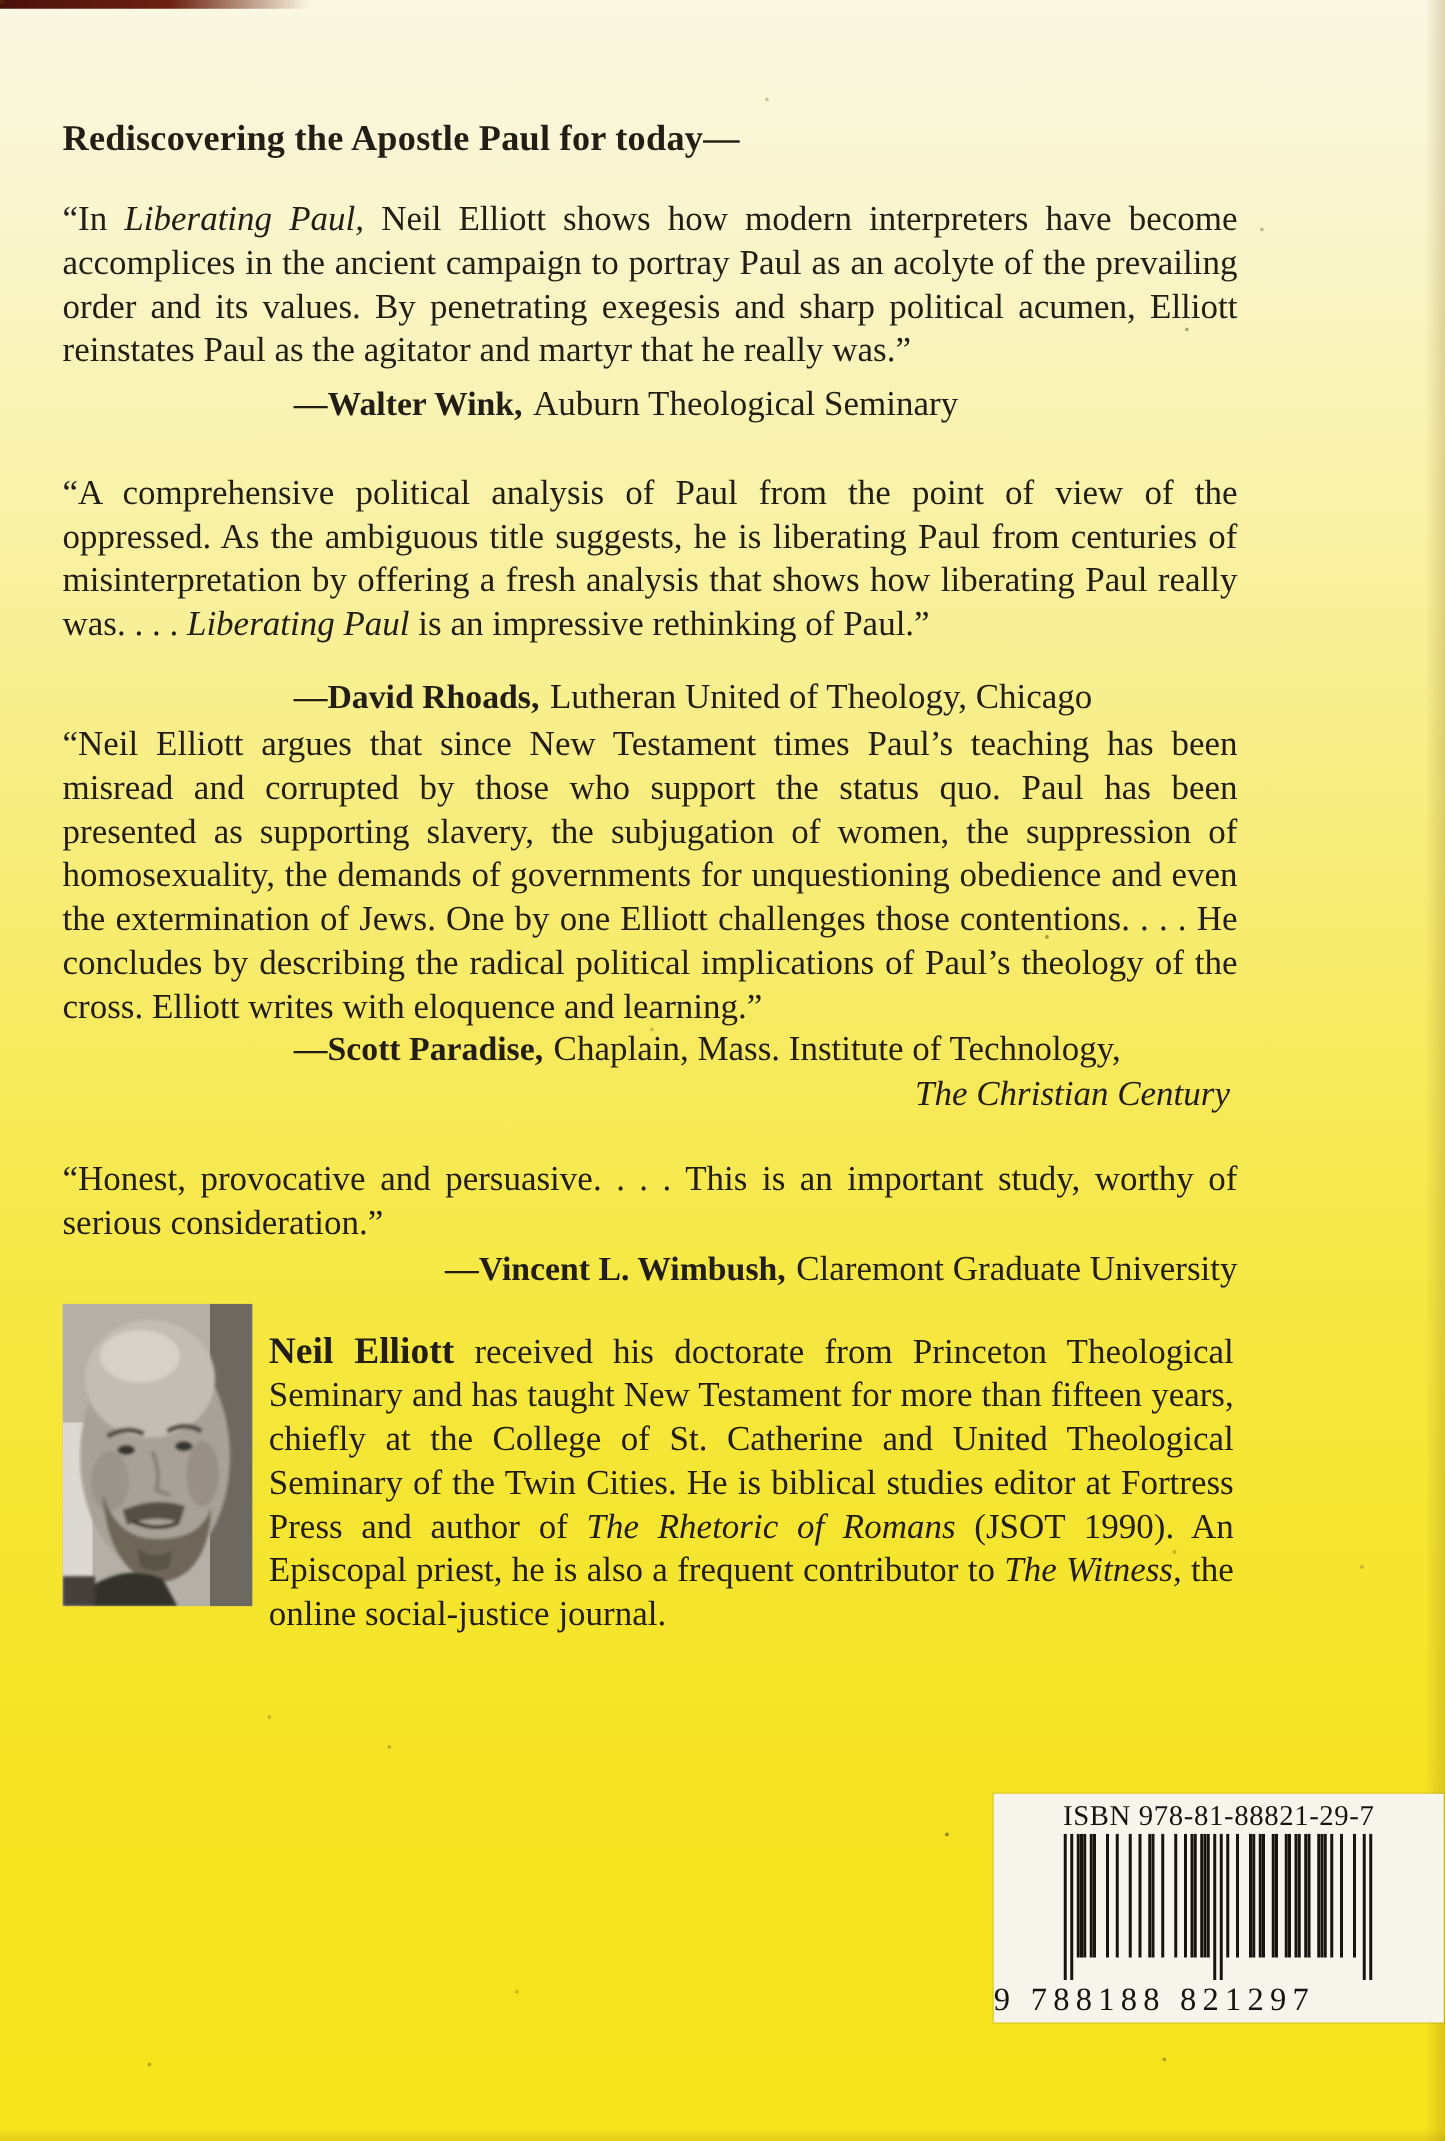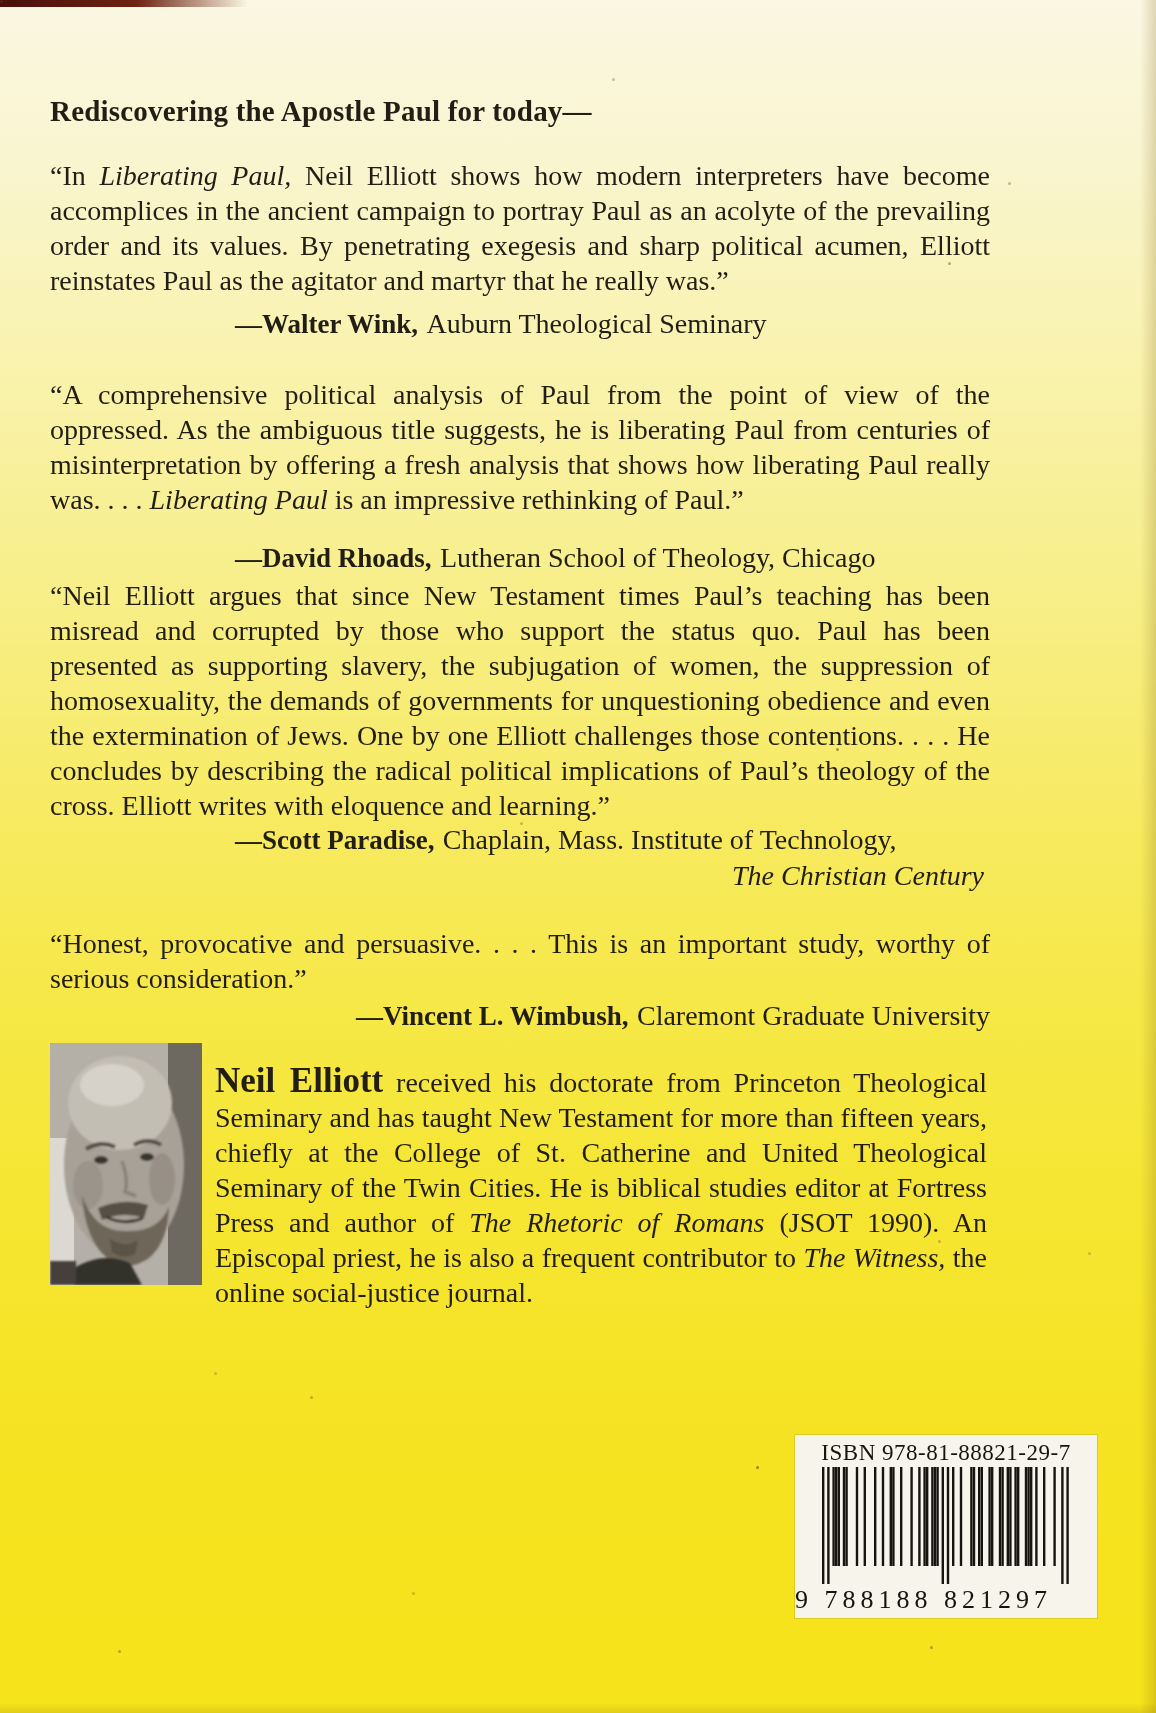--- a/index.html
+++ b/index.html
@@ -45,25 +45,25 @@
   .quote{font-size:28px;line-height:35px;text-align:justify;}
   .attr{font-size:28px;line-height:35px;padding-left:185px;box-sizing:border-box;}
   .attr b{font-size:27px;}
   .attr .affil{margin-left:.30em;}
   .attr-line2{font-size:28px;line-height:35px;text-align:right;font-style:italic;padding-right:6px;box-sizing:border-box;}
   .q1{top:158px;} .a1{top:306px;}
   .q2{top:377px;} .a2{top:540px;}
   .q3{top:578px;} .a3{top:822px;} .a3b{top:858px;}
   .q4{top:926px;} .a4{top:998px;text-align:right;}
   .bio{position:absolute;left:215px;top:1063px;width:772px;font-size:28px;line-height:35px;text-align:justify;}
-  .bio b{font-size:35px;}
+  .bio b{font-size:30px;}
   .photo{position:absolute;left:50px;top:1043px;width:152px;height:242px;}
   .photo svg{display:block;width:100%;height:100%;}
   .barcode-box{
-    position:absolute;left:795px;top:1435px;width:302px;height:183px;
+    position:absolute;left:795px;top:1435px;width:360px;height:183px;
     background:#f7f4ec;box-shadow:0 0 0 1px rgba(80,70,20,.15);
   }
   .isbn-label{font-size:23px;text-align:center;margin-top:5px;letter-spacing:.5px;color:#17130e;}
   .bars{display:block;margin:1px auto 0;}
   .bc-digits{
     position:absolute;bottom:3px;left:0;right:0;
     font-size:26px;letter-spacing:5px;color:#17130e;white-space:pre;
   }
   .publisher{position:absolute;left:50px;top:1541px;font-weight:bold;font-size:28px;line-height:39px;color:#1c1812;}
   i{}
@@ -76,21 +76,21 @@
 <div class="right-edge"></div>
 <div class="bottom-edge"></div>
 <div class="specks"></div>
 
 <div class="block heading">Rediscovering the Apostle Paul for today—</div>
 
 <div class="block quote q1"><span>“In </span><i>Liberating Paul,</i><span> Neil Elliott shows how modern interpreters have become accomplices in the ancient campaign to portray Paul as an acolyte of the prevailing order and its values. By penetrating exegesis and sharp political acumen, Elliott reinstates Paul as the agitator and martyr that he really was.”</span></div>
 <div class="block attr a1"><b>—Walter Wink,</b><span class="affil">Auburn Theological Seminary</span></div>
 
 <div class="block quote q2"><span>“A comprehensive political analysis of Paul from the point of view of the oppressed. As the ambiguous title suggests, he is liberating Paul from centuries of misinterpretation by offering a fresh analysis that shows how liberating Paul really was. . . . </span><i>Liberating Paul</i><span> is an impressive rethinking of Paul.”</span></div>
-<div class="block attr a2"><b>—David Rhoads,</b><span class="affil">Lutheran School of Theology, Chicago</span></div>
+<div class="block attr a2"><b>—David Rhoads,</b><span class="affil">Lutheran United of Theology, Chicago</span></div>
 
 <div class="block quote q3"><span>“Neil Elliott argues that since New Testament times Paul’s teaching has been misread and corrupted by those who support the status quo. Paul has been presented as supporting slavery, the subjugation of women, the suppression of homosexuality, the demands of governments for unquestioning obedience and even the extermination of Jews. One by one Elliott challenges those contentions. . . . He concludes by describing the radical political implications of Paul’s theology of the cross. Elliott writes with eloquence and learning.”</span></div>
 <div class="block attr a3"><b>—Scott Paradise,</b><span class="affil">Chaplain, Mass. Institute of Technology,</span></div>
 <div class="block attr-line2 a3b">The Christian Century</div>
 
 <div class="block quote q4"><span>“Honest, provocative and persuasive. . . . This is an important study, worthy of serious consideration.”</span></div>
 <div class="block attr a4"><b>—Vincent L. Wimbush,</b><span class="affil">Claremont Graduate University</span></div>
 
 <div class="photo">
   <svg viewBox="0 0 152 242">

